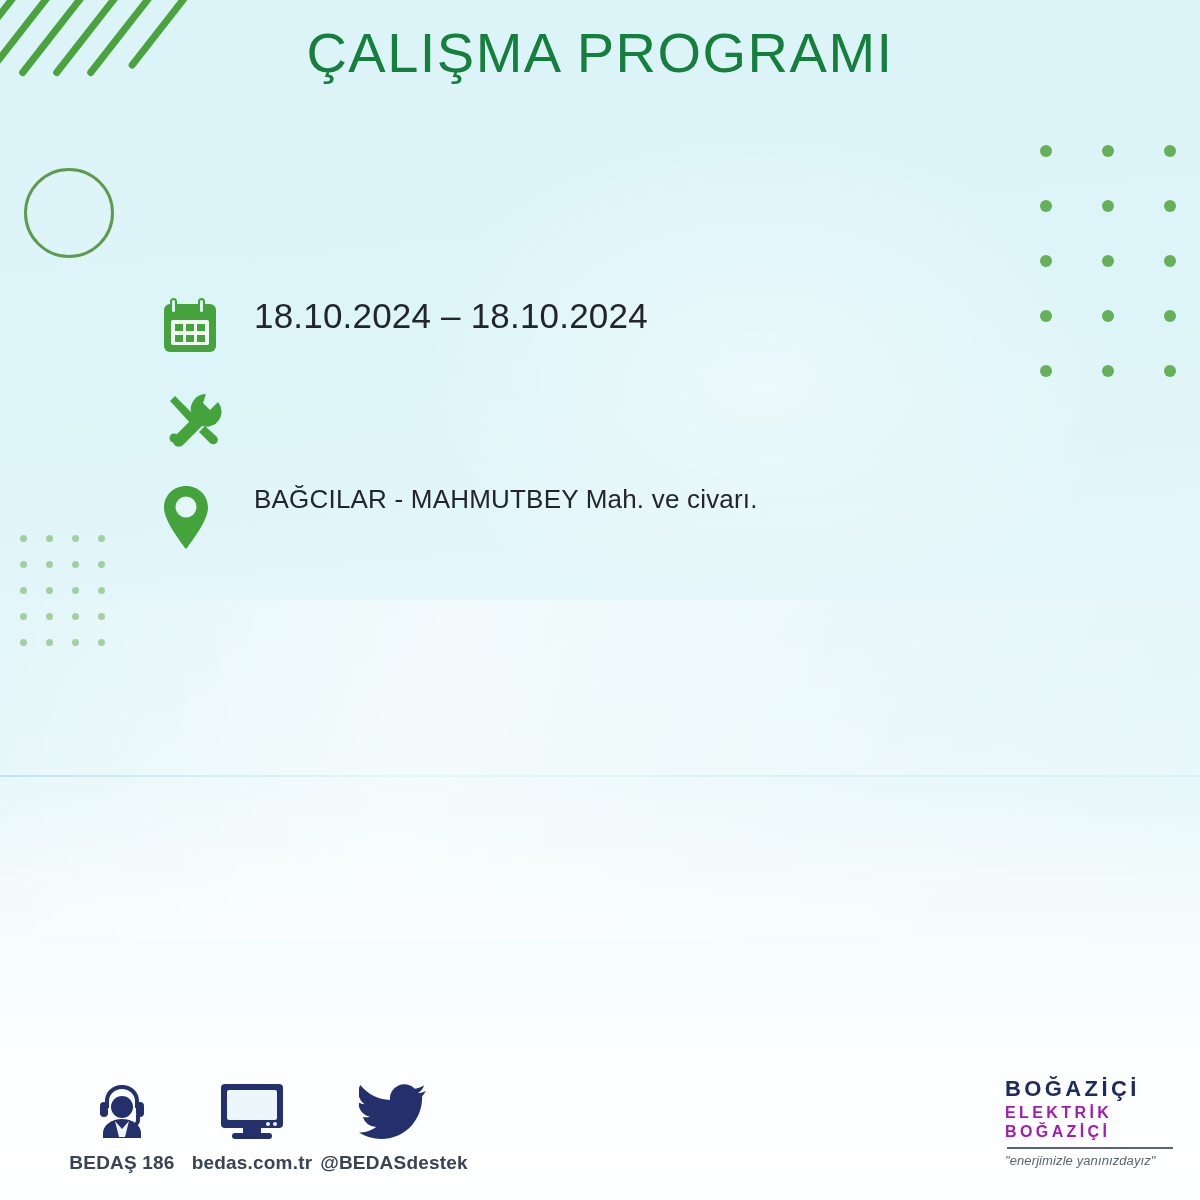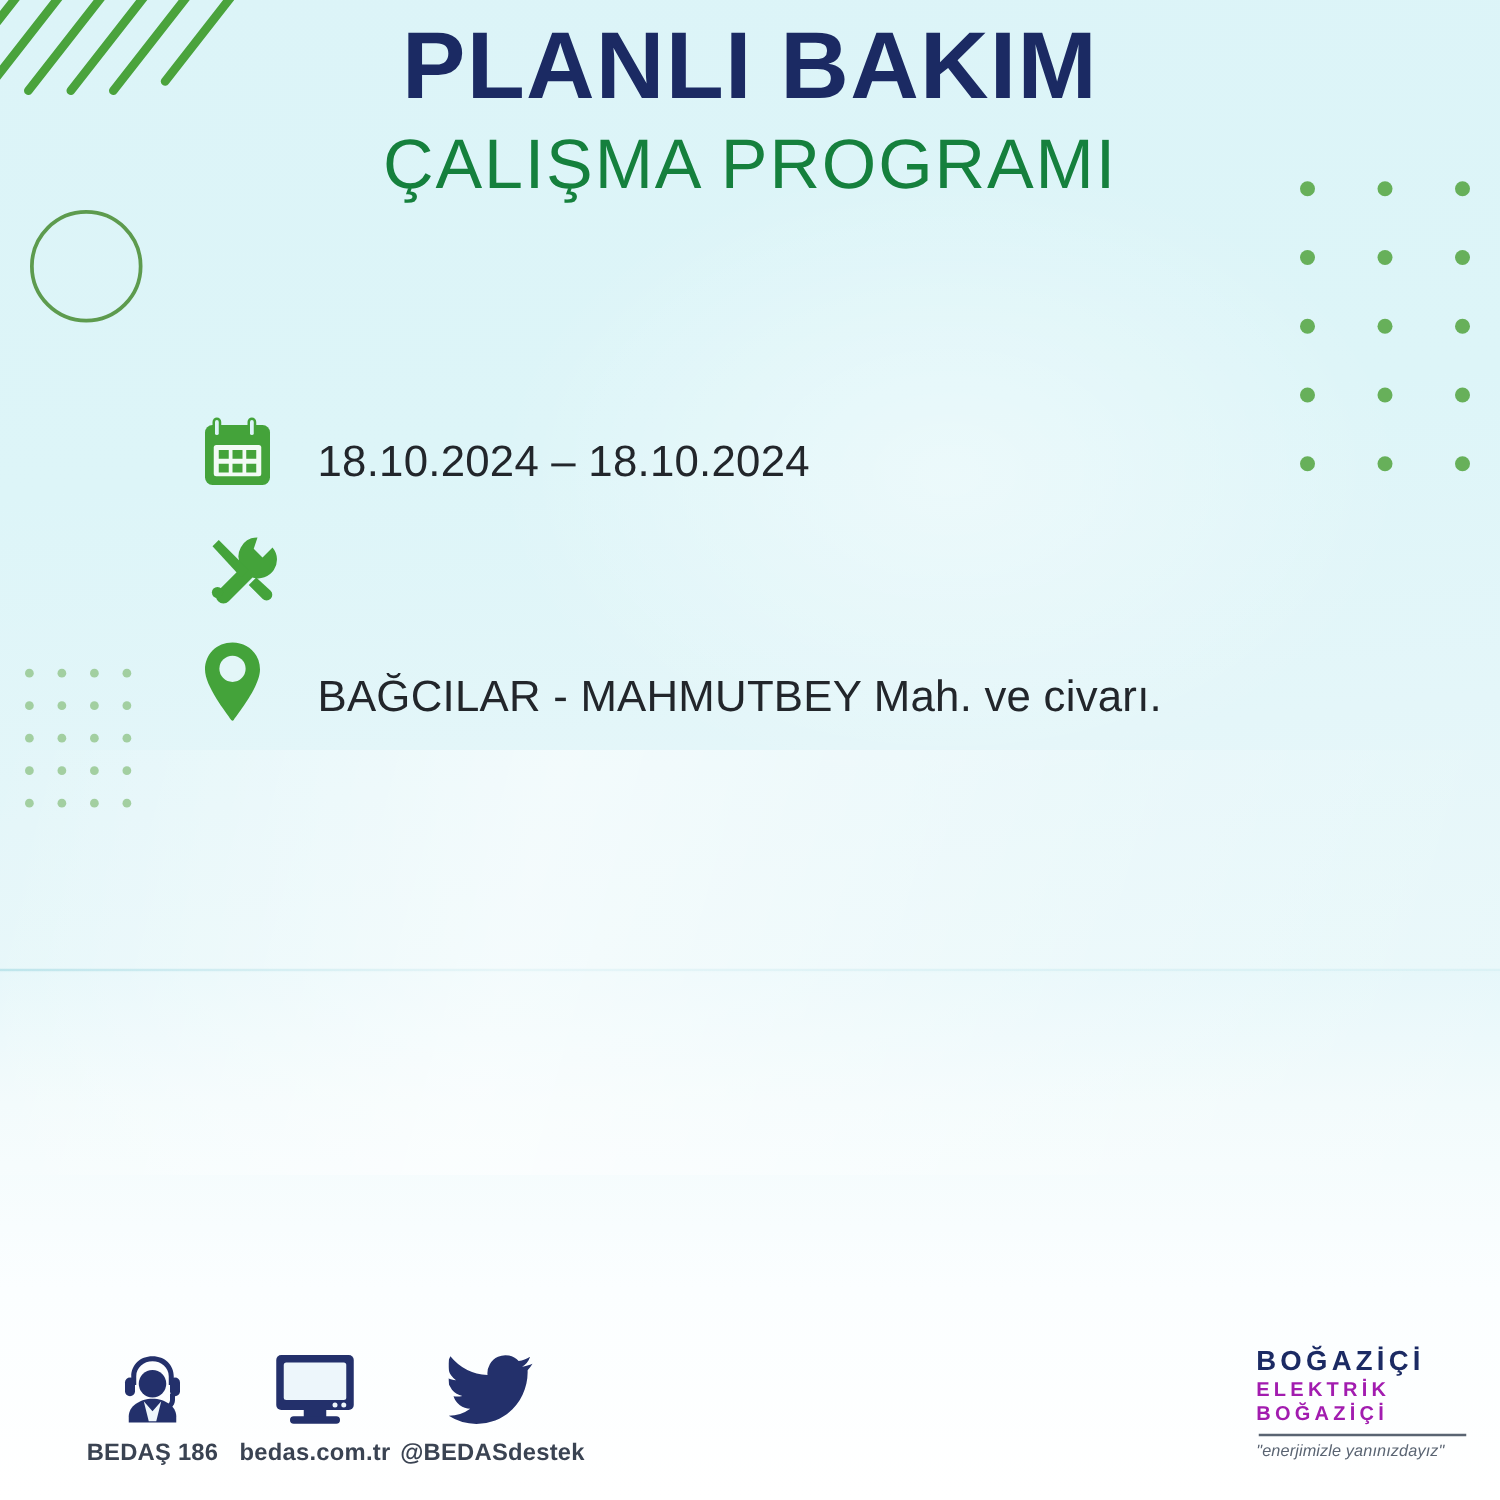--- a/index.html
+++ b/index.html
@@ -78,24 +78,24 @@
     color:#1b2a63; line-height:1.02;
     font-family:"Liberation Sans", sans-serif;
   }
   .subtitle {
     font-size:56px; font-weight:400; letter-spacing:1.5px;
     color:#15803d; line-height:1.18; margin-top:6px;
   }
 
   
   .info { position:absolute; left:162px; top:296px; width:940px; }
-  .row { display:flex; align-items:flex-end; height:94px; }
+  .row { display:flex; align-items:flex-start; height:94px; }
   .row .ico { width:92px; flex:0 0 92px; display:flex; align-items:center; justify-content:flex-start; }
   .row .txt { font-size:35px; color:#22262b; letter-spacing:.2px; white-space:nowrap; }
-  .row-loc .txt { font-size:35px;margin-top:18px; }
+  .row-loc .txt { font-size:26px; }
 
   
   .footer-links { position:absolute; left:58px; top:1078px; display:flex; align-items:flex-end; }
   .fl { display:flex; flex-direction:column; align-items:center; }
   .fl .fl-ico { height:62px; display:flex; align-items:flex-end; justify-content:center; }
   .fl .fl-label { margin-top:12px; font-size:19px; color:#3a4352; font-weight:bold; letter-spacing:.2px; }
   .fl-1 { width:128px; }
   .fl-2 { width:132px; }
   .fl-3 { width:152px; }
 
@@ -159,21 +159,20 @@
     <i></i>
     <i></i>
     <i></i>
     <i></i>
     <i></i>
     <i></i>
     <i></i>
 </div>
 
 <div class="header">
-  <div class="title">PLANLI BAKIM</div>
   <div class="subtitle">ÇALIŞMA PROGRAMI</div>
 </div>
 
 <div class="info">
 
   <div class="row">
     <div class="ico">
       <svg width="56" height="58" viewBox="0 0 56 58">
         <rect x="8" y="2" width="7" height="16" rx="3.5" fill="#44a33a"></rect>
         <rect x="36" y="2" width="7" height="16" rx="3.5" fill="#44a33a"></rect>

